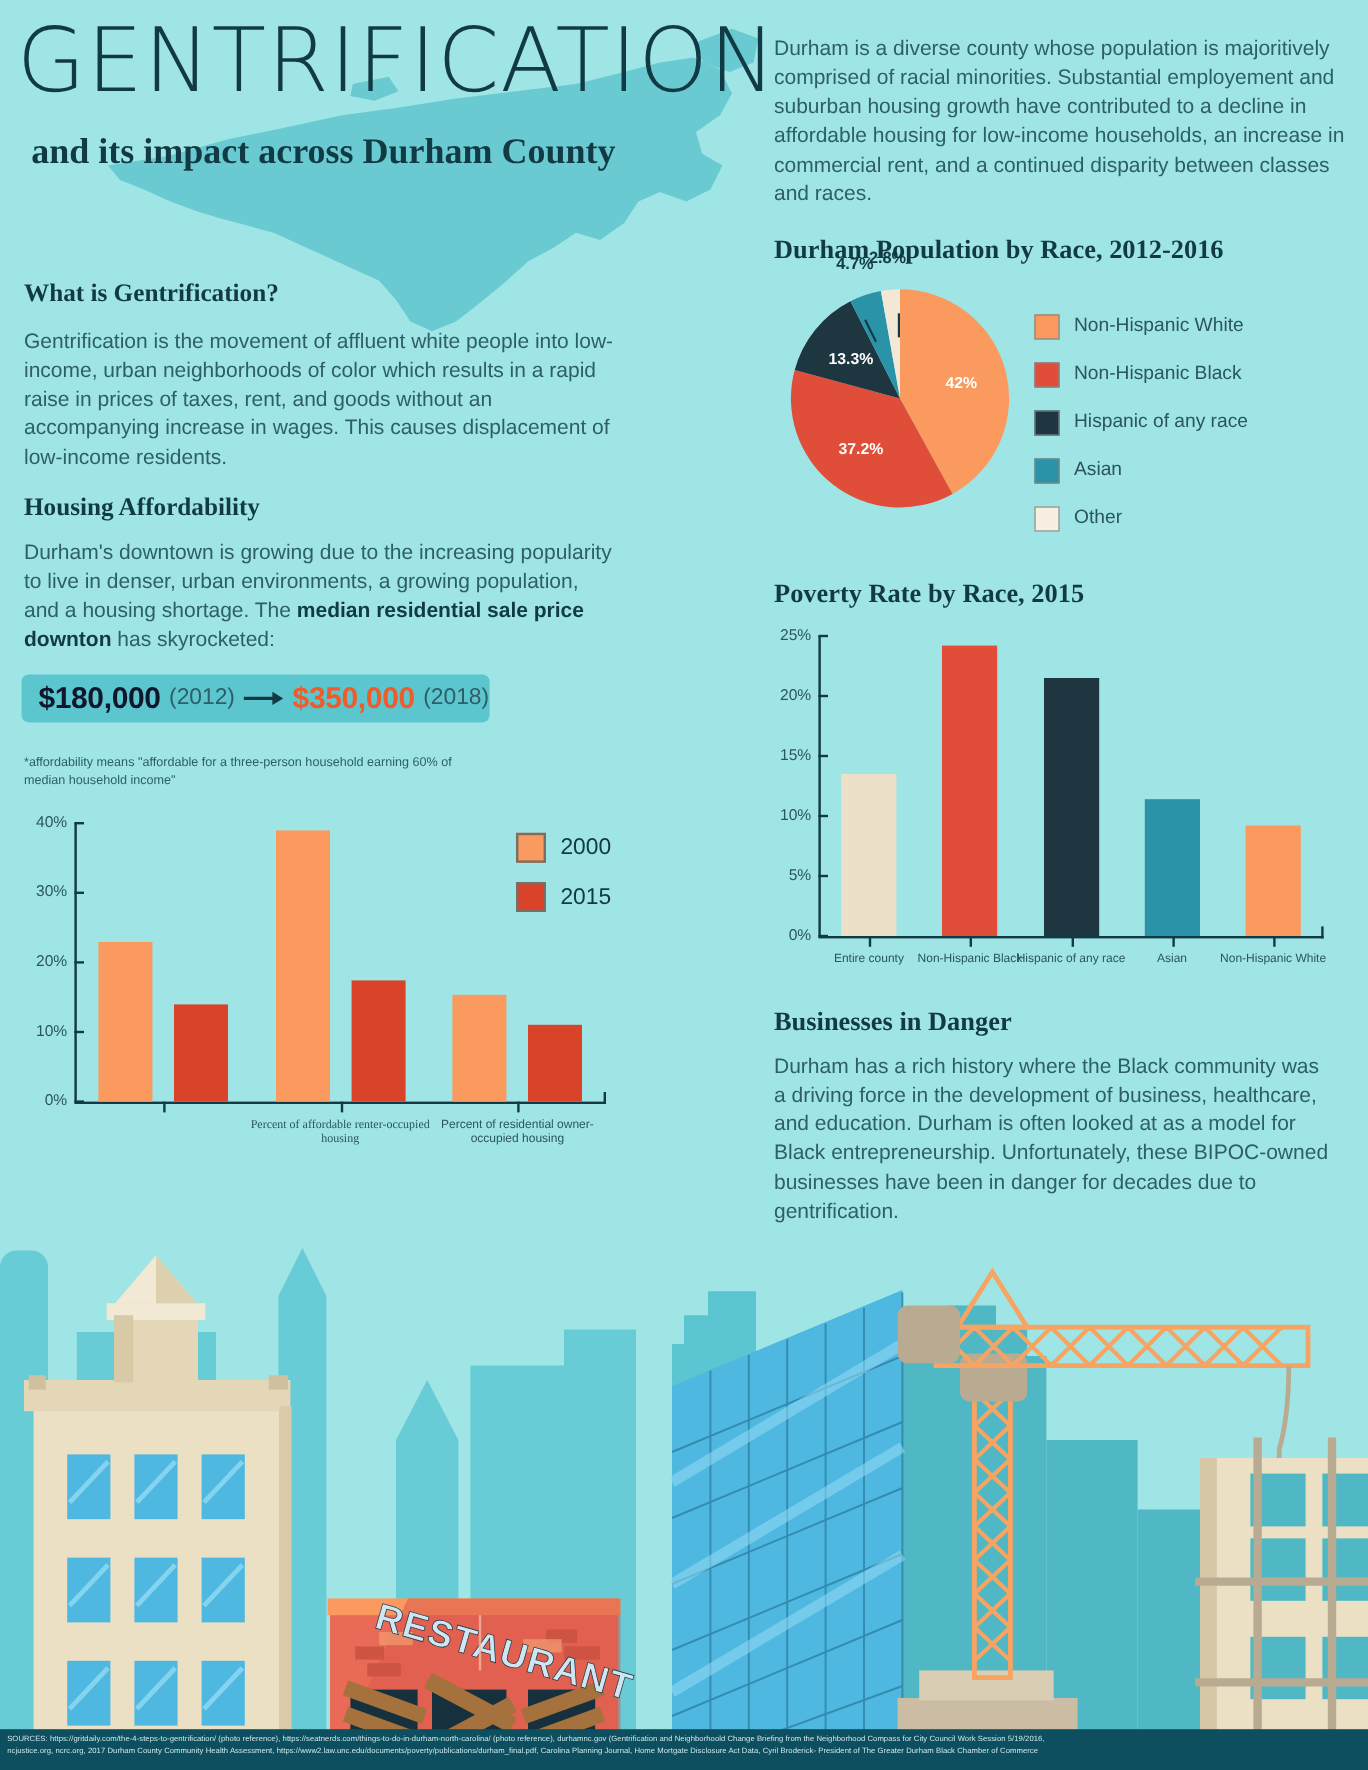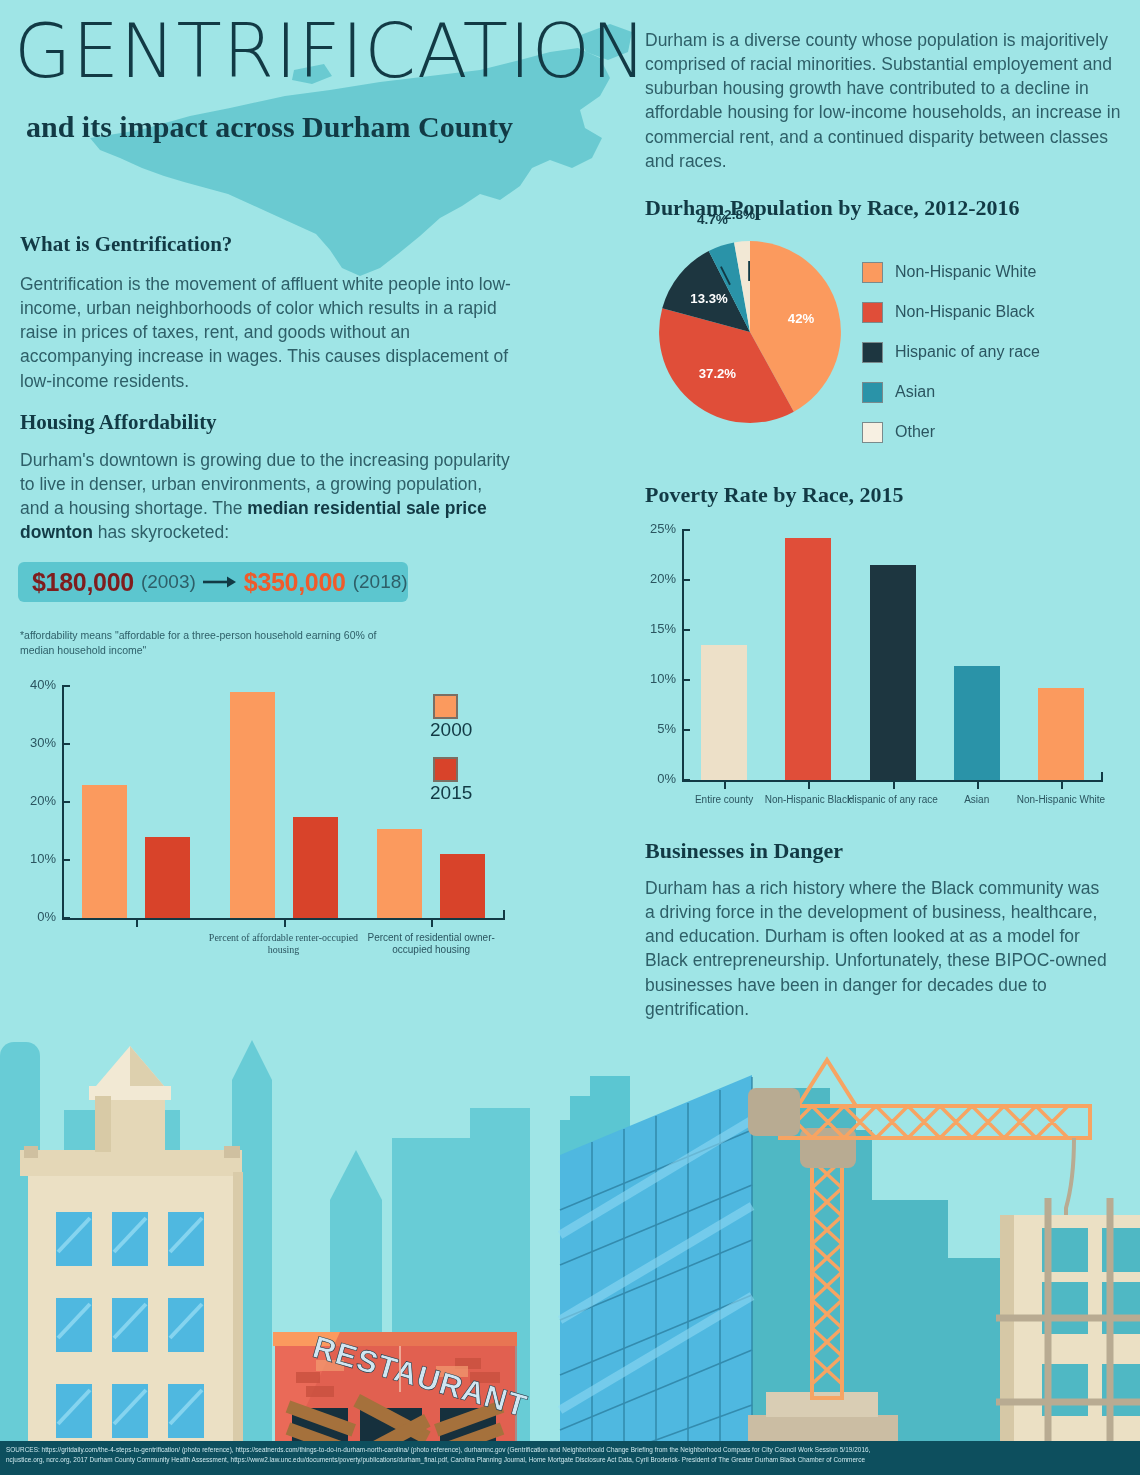--- a/index.html
+++ b/index.html
@@ -46,21 +46,21 @@
   #what-body  { position: absolute; left: 20px; top: 272px; width: 500px; }
   #afford-head{ position: absolute; left: 20px; top: 410px; }
   #afford-body{ position: absolute; left: 20px; top: 448px; width: 495px; }
 
   .price-box {
     position: absolute; left: 18px; top: 562px;
     width: 390px; height: 40px; border-radius: 6px;
     background: #5cc6cf; display: flex; align-items: center;
     padding: 0 14px; gap: 7px; white-space: nowrap;
   }
-  .price-big { font-size: 25px; font-weight: bold; color: #7f1d1d; letter-spacing: -.3px; }
+  .price-big { font-size: 25px; font-weight: bold; color: #0f172a; letter-spacing: -.3px; }
   .price-big.accent { color: #ef5b2b; }
   .price-yr { font-size: 19px; color: #2e5f68; }
   .arrow-ico { display: inline-block; width: 34px; height: 14px; }
 
   .footnote {
     position: absolute; left: 20px; top: 628px; width: 380px;
     font-size: 10.5px; line-height: 1.42; color: #2e5f68;
   }
 
   
@@ -88,21 +88,21 @@
   .tick { position: absolute; background: #123a45; height: 1.6px; width: 8px; }
   .ylab { position: absolute; font-size: 13px; color: #2b5560; text-align: right; }
   .bar { position: absolute; bottom: 0; }
   .xlab { position: absolute; font-size: 10px; color: #2b5560; text-align: center; line-height: 1.22; }
 
   
   #poverty-chart { left: 678px; top: 530px; width: 425px; height: 250px; }
   #afford-chart  { left: 58px;  top: 686px; width: 447px; height: 232px; }
 
   .bar-legend { position: absolute; }
-  .bl-row { display: flex; align-items: center; margin-bottom: 16px; flex-direction: column; }
+  .bl-row { display: flex; align-items: center; margin-bottom: 16px; }
   .bl-sw { width: 25px; height: 25px; border: 2px solid #7a6f64; margin-right: 12px; }
   .bl-tx { font-size: 19px; color: #123a45; }
 
   
   .scene { position: absolute; left: 0; bottom: 0; width: 1140px; height: 455px; }
 
   
   .sources {
     position: absolute; left: 0; bottom: 0; width: 1140px; height: 34px;
     background: #0d4f5e; color: #cfe9ee; padding: 4px 6px;
@@ -128,21 +128,21 @@
   <div class="intro body-text">Durham is a diverse county whose population is majoritively comprised of racial minorities. Substantial employement and suburban housing growth have contributed to a decline in affordable housing for low-income households, an increase in commercial rent, and a continued disparity between classes and races.</div>
 
   <div class="h2" id="what-head">What is Gentrification?</div>
   <div class="body-text" id="what-body">Gentrification is the movement of affluent white people into low-income, urban neighborhoods of color which results in a rapid raise in prices of taxes, rent, and goods without an accompanying increase in wages. This causes displacement of low-income residents.</div>
 
   <div class="h2" id="afford-head">Housing Affordability</div>
   <div class="body-text" id="afford-body"><span>Durham's downtown is growing due to the increasing popularity to live in denser, urban environments, a growing population, and a housing shortage. The </span><b>median residential sale price downton</b><span> has skyrocketed:</span></div>
 
   <div class="price-box">
     <span class="price-big">$180,000</span>
-    <span class="price-yr">(2003)</span>
+    <span class="price-yr">(2012)</span>
     <span class="arrow-ico">
       <svg width="34" height="14" viewBox="0 0 34 14">
           <path d="M0,7 L26,7" stroke="#123a45" stroke-width="2.6" fill="none"></path>
           <path d="M24,1.5 L33,7 L24,12.5 Z" fill="#123a45"></path>
         </svg>
     </span>
     <span class="price-big accent">$350,000</span>
     <span class="price-yr">(2018)</span>
   </div>
 

